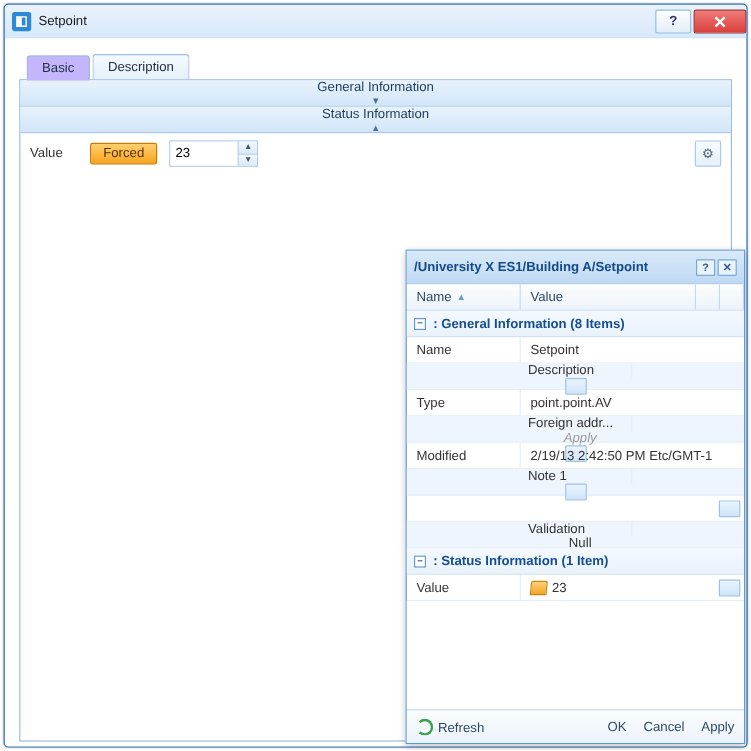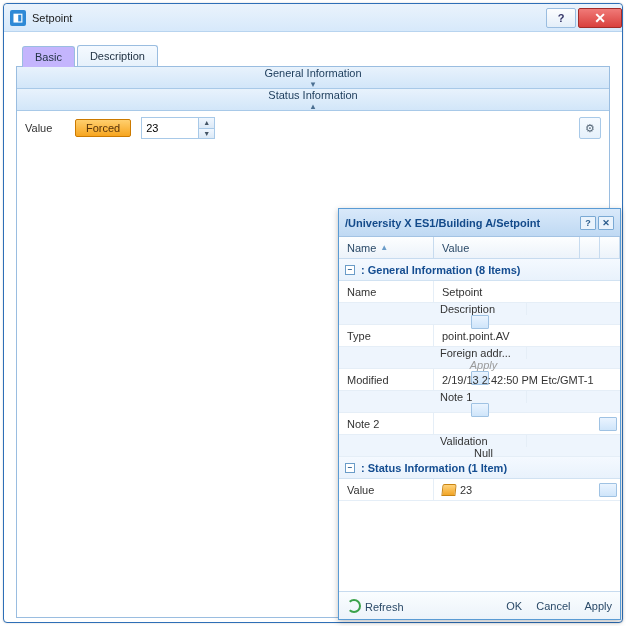--- a/index.html
+++ b/index.html
@@ -170,21 +170,20 @@
       <div class="datarow alt">
         <div class="c-name">Note 1</div>
         <div class="c-val">
           <span></span>
         </div>
         <div class="c-e">
           <div class="editbtn"></div>
         </div>
       </div>
       <div class="datarow">
-        <div class="c-name">Note 2</div>
         <div class="c-val">
           <span></span>
         </div>
         <div class="c-e">
           <div class="editbtn"></div>
         </div>
       </div>
       <div class="datarow alt">
         <div class="c-name">Validation</div>
         <div class="c-val">

